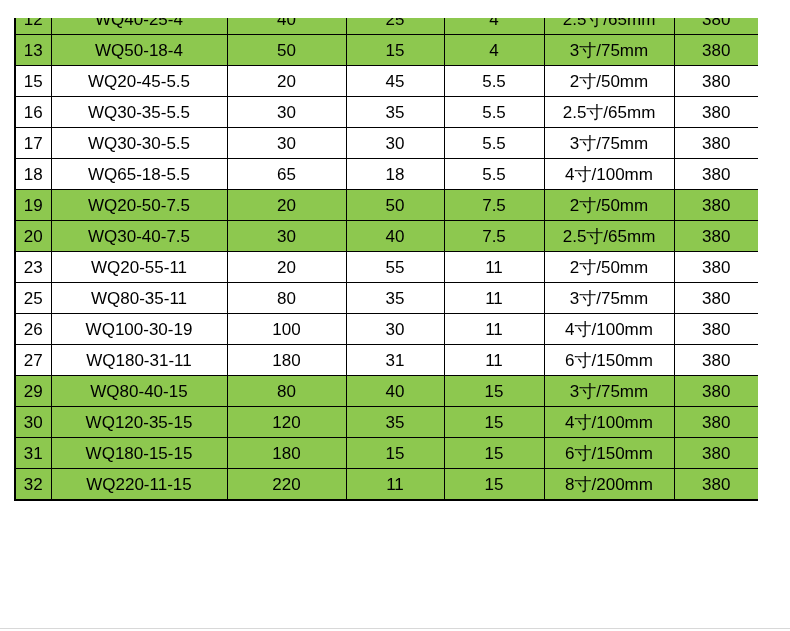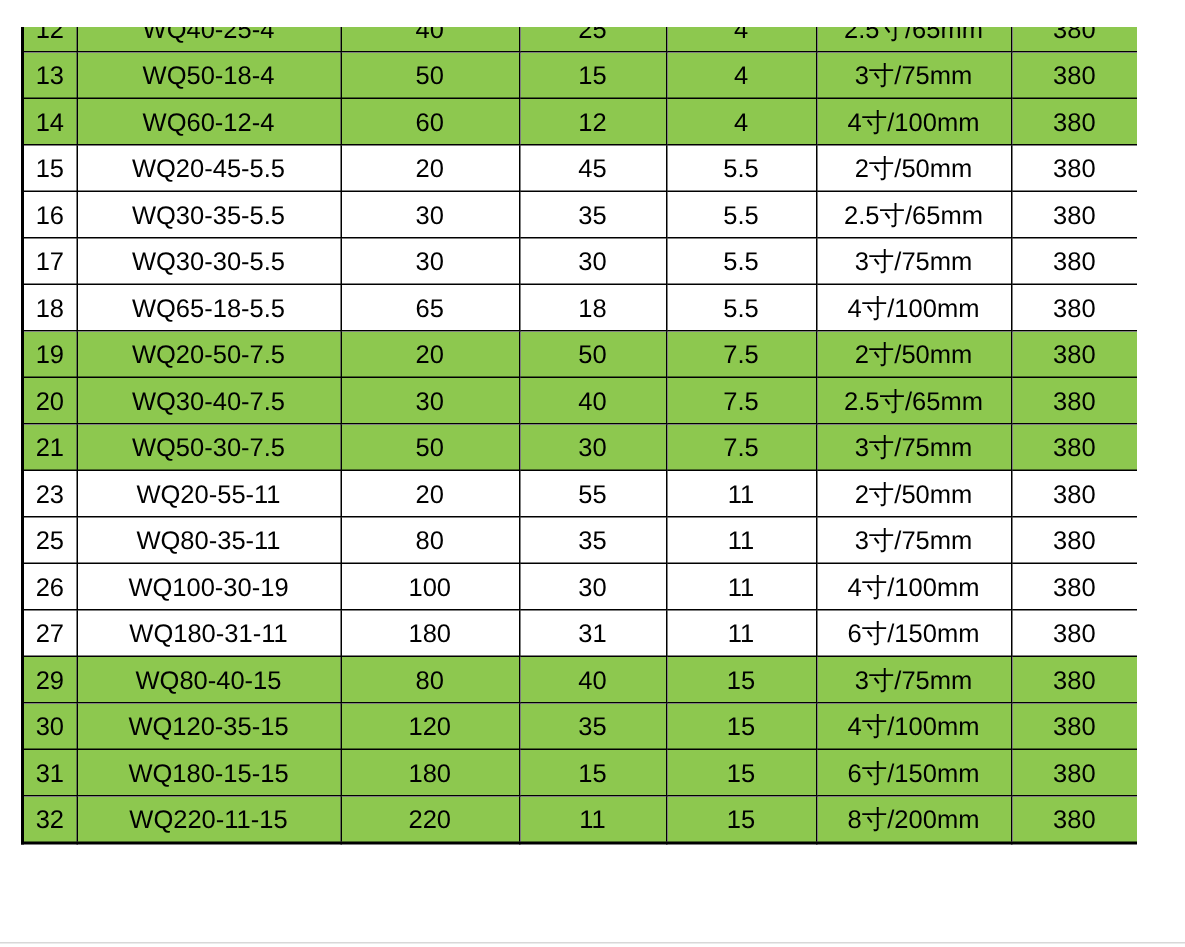--- a/index.html
+++ b/index.html
@@ -105,29 +105,20 @@
           </tr>
           <tr class="row-green">
             <td>13</td>
             <td>WQ50-18-4</td>
             <td>50</td>
             <td>15</td>
             <td>4</td>
             <td>3寸/75mm</td>
             <td>380</td>
           </tr>
-          <tr class="row-green">
-            <td>14</td>
-            <td>WQ60-12-4</td>
-            <td>60</td>
-            <td>12</td>
-            <td>4</td>
-            <td>4寸/100mm</td>
-            <td>380</td>
-          </tr>
           <tr class="row-white">
             <td>15</td>
             <td>WQ20-45-5.5</td>
             <td>20</td>
             <td>45</td>
             <td>5.5</td>
             <td>2寸/50mm</td>
             <td>380</td>
           </tr>
           <tr class="row-white">
@@ -168,29 +159,20 @@
           </tr>
           <tr class="row-green">
             <td>20</td>
             <td>WQ30-40-7.5</td>
             <td>30</td>
             <td>40</td>
             <td>7.5</td>
             <td>2.5寸/65mm</td>
             <td>380</td>
           </tr>
-          <tr class="row-green">
-            <td>21</td>
-            <td>WQ50-30-7.5</td>
-            <td>50</td>
-            <td>30</td>
-            <td>7.5</td>
-            <td>3寸/75mm</td>
-            <td>380</td>
-          </tr>
           <tr class="row-white">
             <td>23</td>
             <td>WQ20-55-11</td>
             <td>20</td>
             <td>55</td>
             <td>11</td>
             <td>2寸/50mm</td>
             <td>380</td>
           </tr>
           <tr class="row-white">

